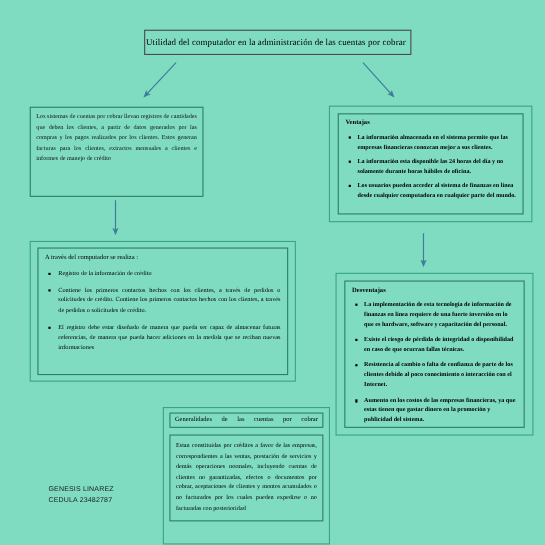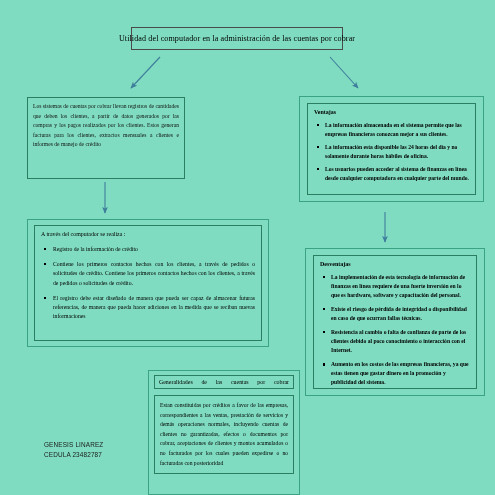--- a/index.html
+++ b/index.html
@@ -23,27 +23,27 @@
   .box {
     position: absolute;
     background: #7fdcc0;
     box-sizing: border-box;
     border: 1px solid #2a7f62;
     padding: 4px 5px;
   }
   .title-box {
     left: 131px;
     top: 27px;
-    width: 212px;
+    width: 243px;
     height: 23px;
     border: 1px solid #4a4a4a;
     background: #7fdcc0;
     display: flex;
     align-items: center;
-    justify-content: center;
+    justify-content: flex-end;
     padding: 0 4px;
   }
   .title-box .t {
     font-size: 8.1px;
     color: #000;
     letter-spacing: 0.1px;
     white-space: nowrap;
   }
   .sys-box {
     left: 27px;

